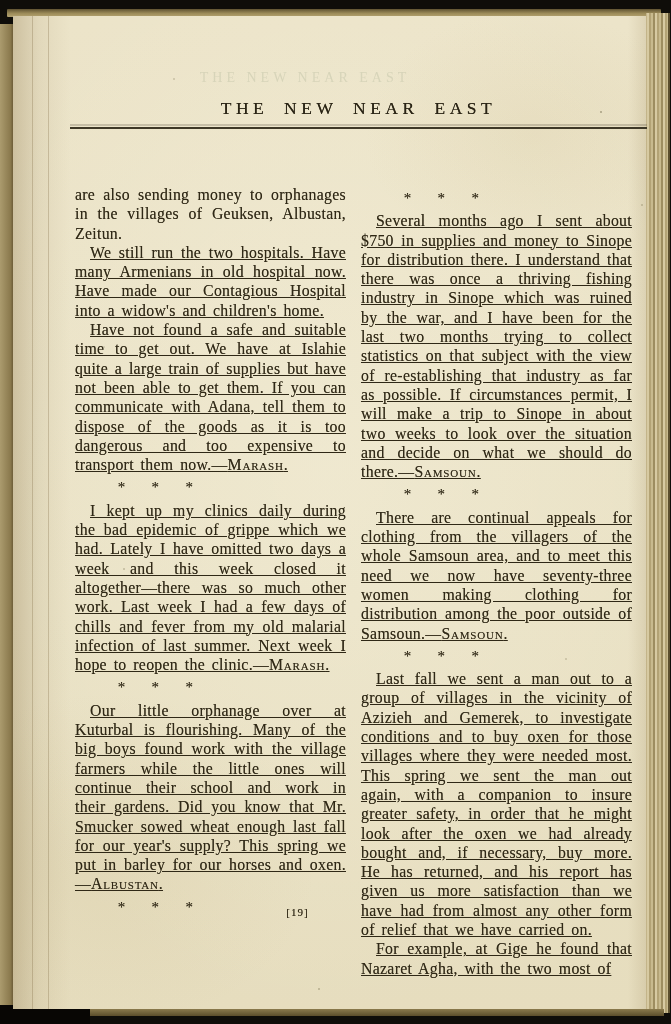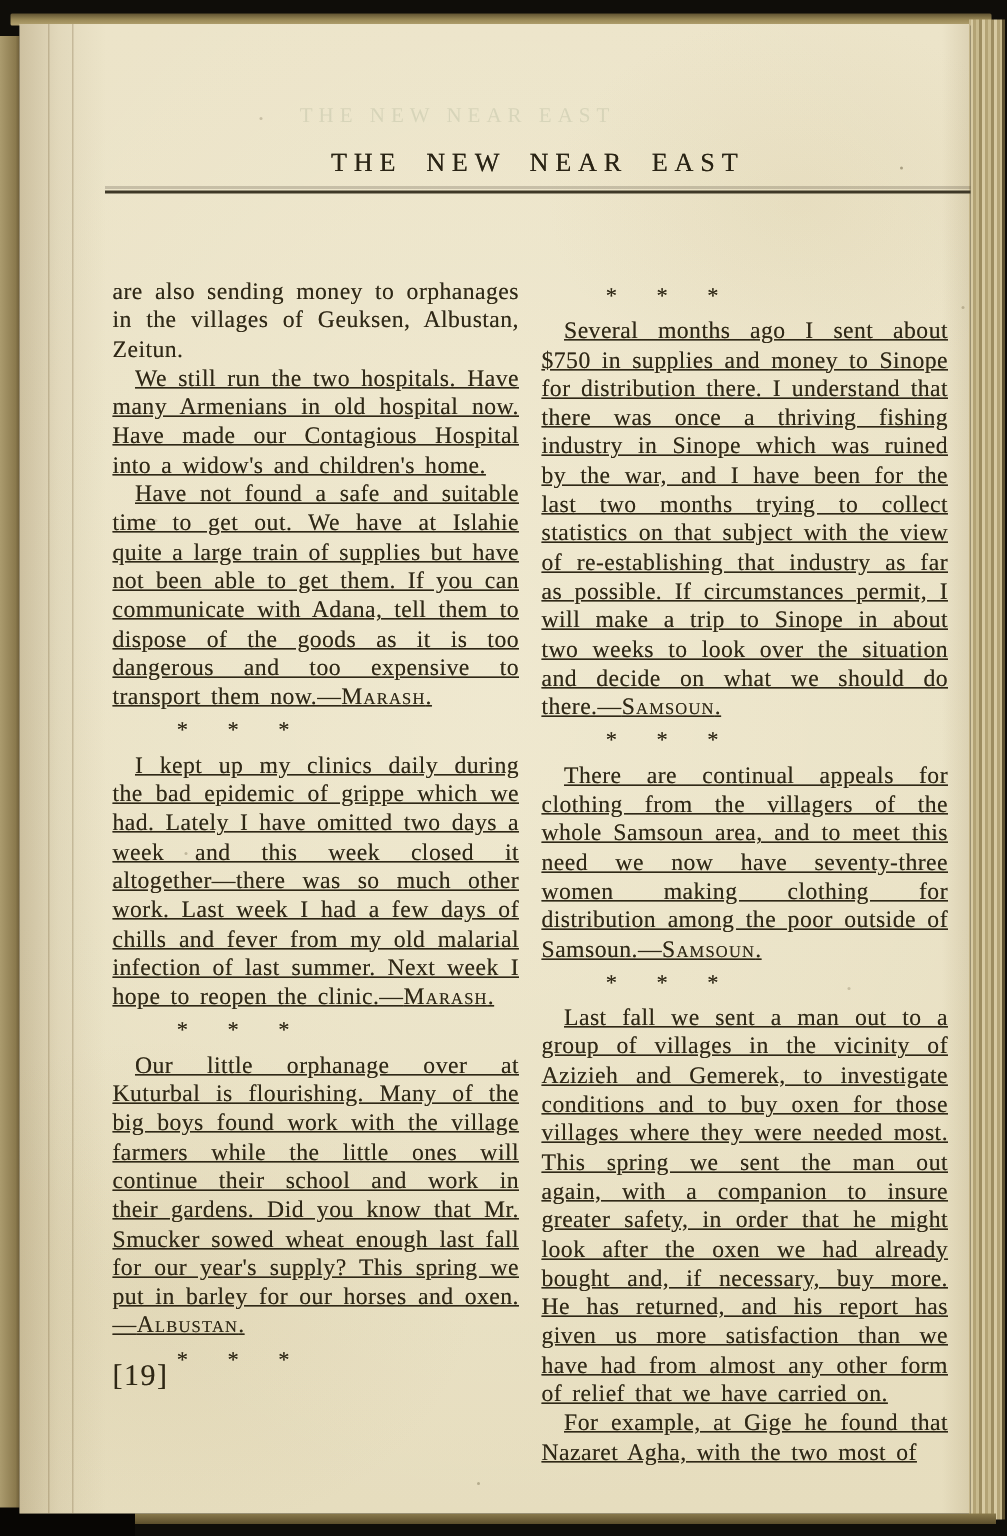--- a/index.html
+++ b/index.html
@@ -94,21 +94,21 @@
   .col{width:271px;margin-top:44px;}
   .para{margin:0;text-align:justify;}
   .para.indent{text-indent:15px;text-decoration:underline;}
   .sc{font-variant:small-caps;letter-spacing:.8px;}
   .sep{
     text-align:center;padding-right:110px;margin:4px 0 3px;
     font-size:15px;word-spacing:22px;color:#2f2816;
   }
   .page-number{
     position:absolute;left:75px;top:906px;width:445px;
-    text-align:left;font-size:20px;letter-spacing:1px;color:#2f2816;
+    text-align:center;font-size:11px;letter-spacing:1px;color:#2f2816;
     text-shadow:0 0 .3px rgba(47,40,22,.55);
   }
 </style>
 </head>
 <body>
 
 <div class="edge-top"></div>
 <div class="cover-edge-left"></div>
 <div class="edge-right"></div>
 <div class="edge-bottom"></div>

